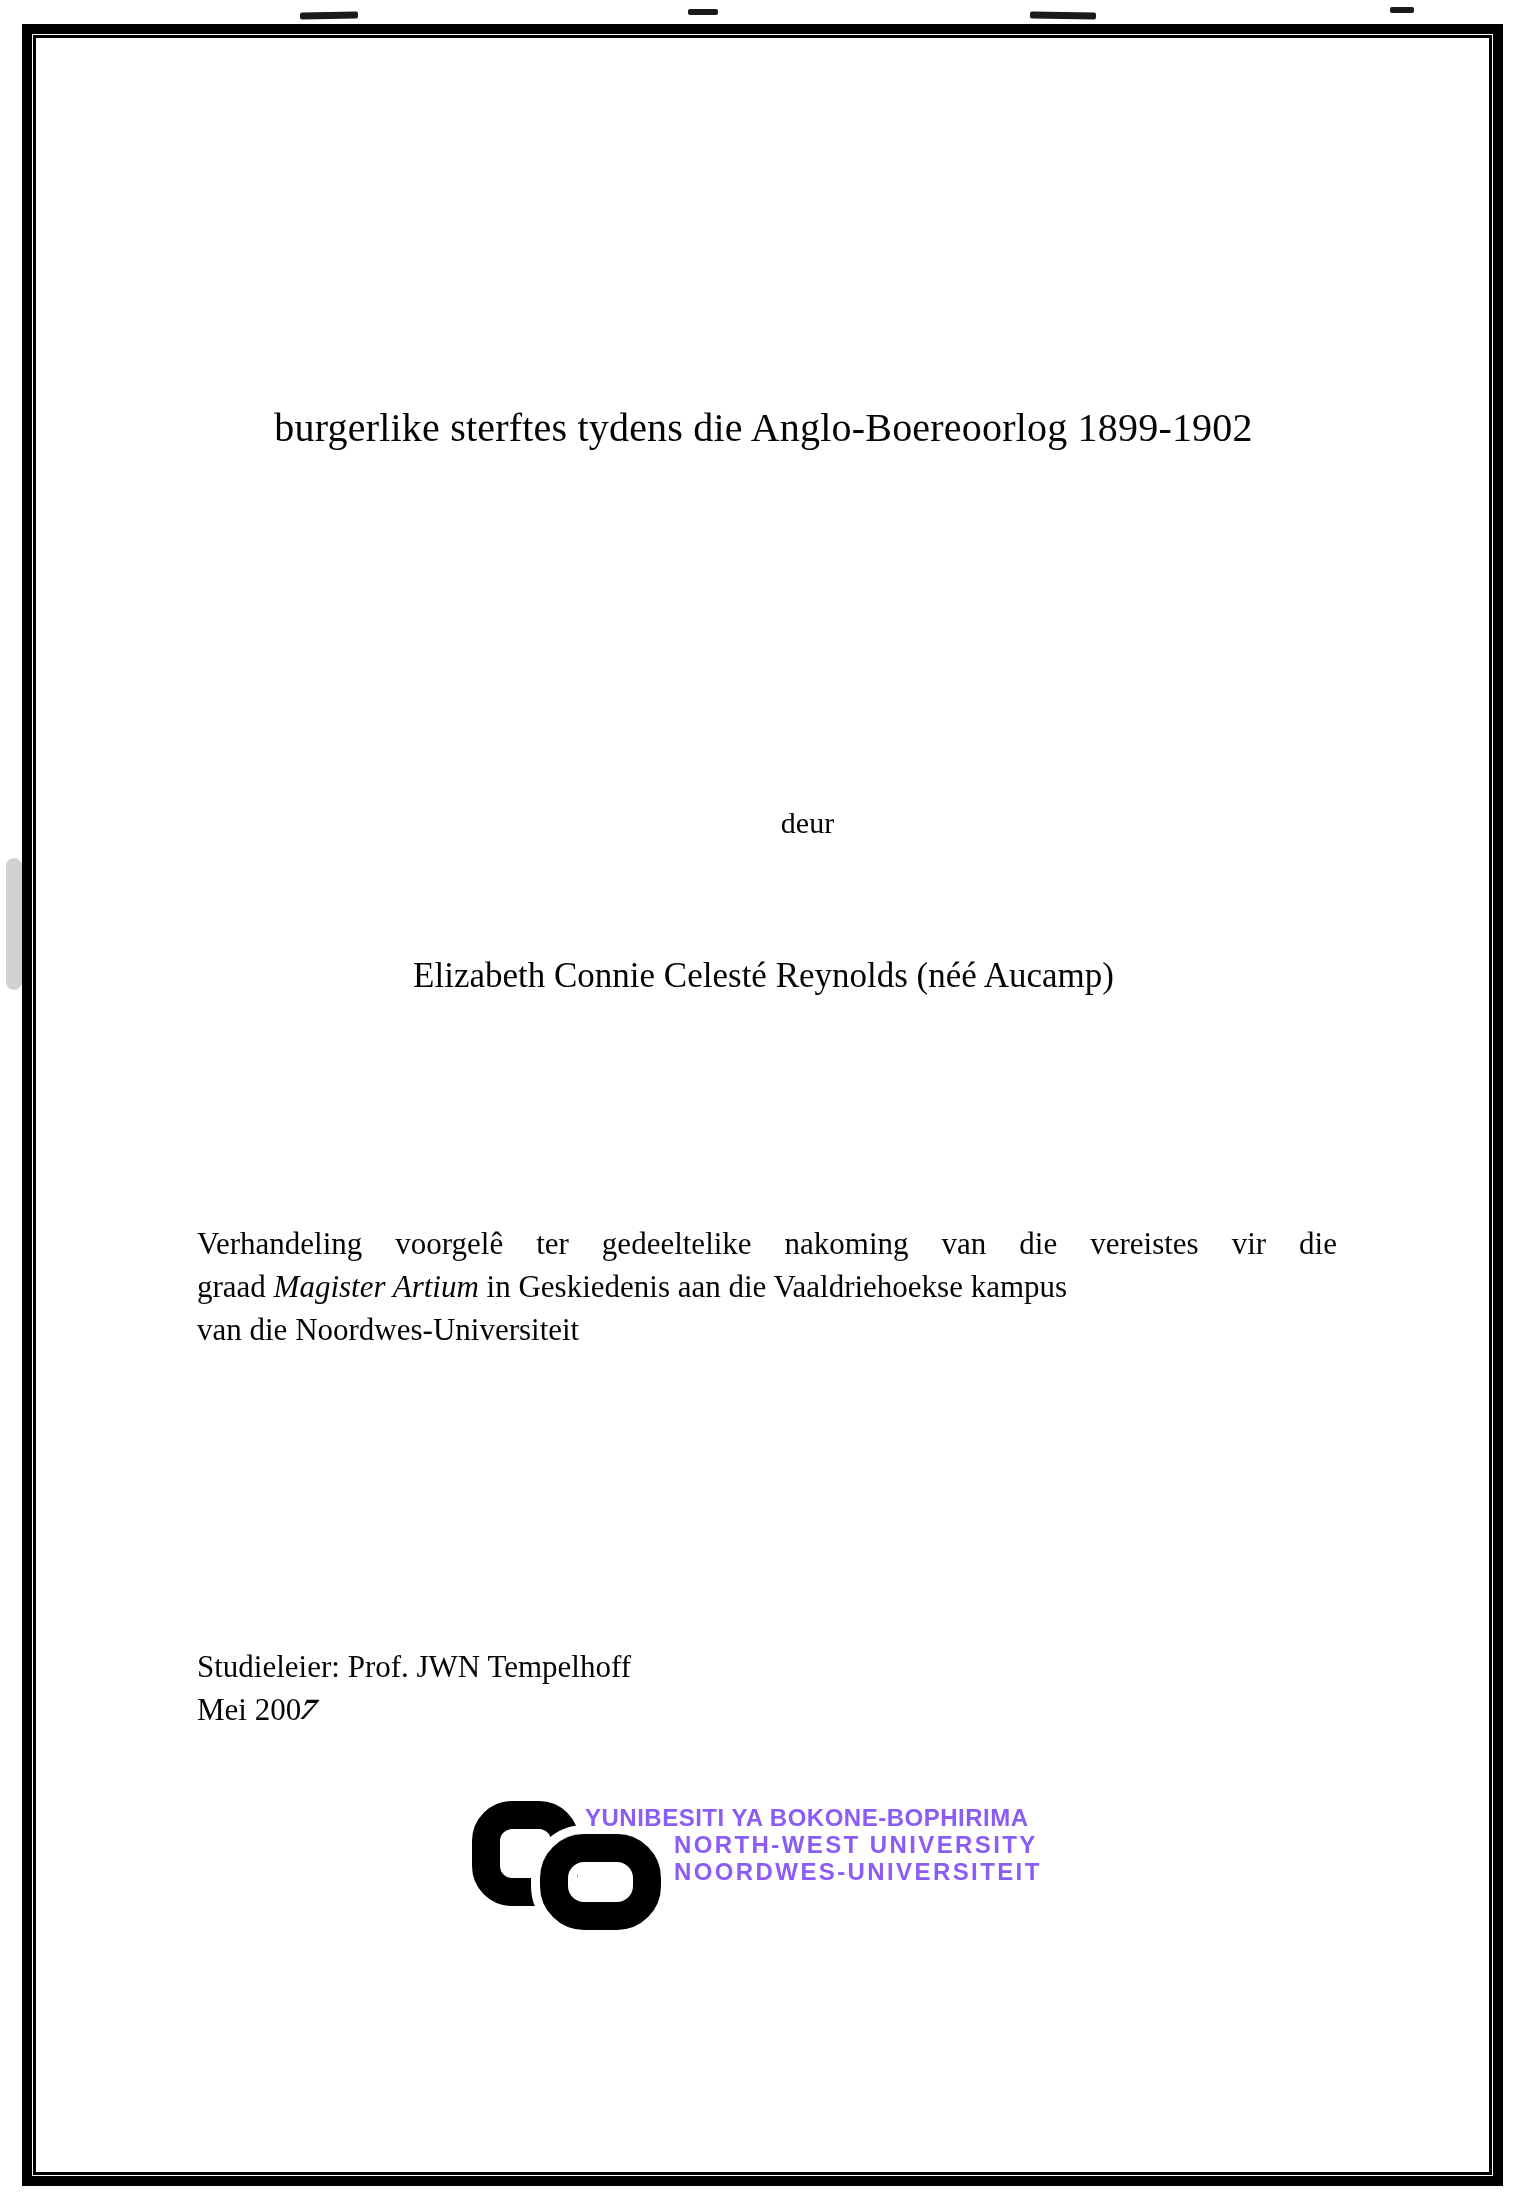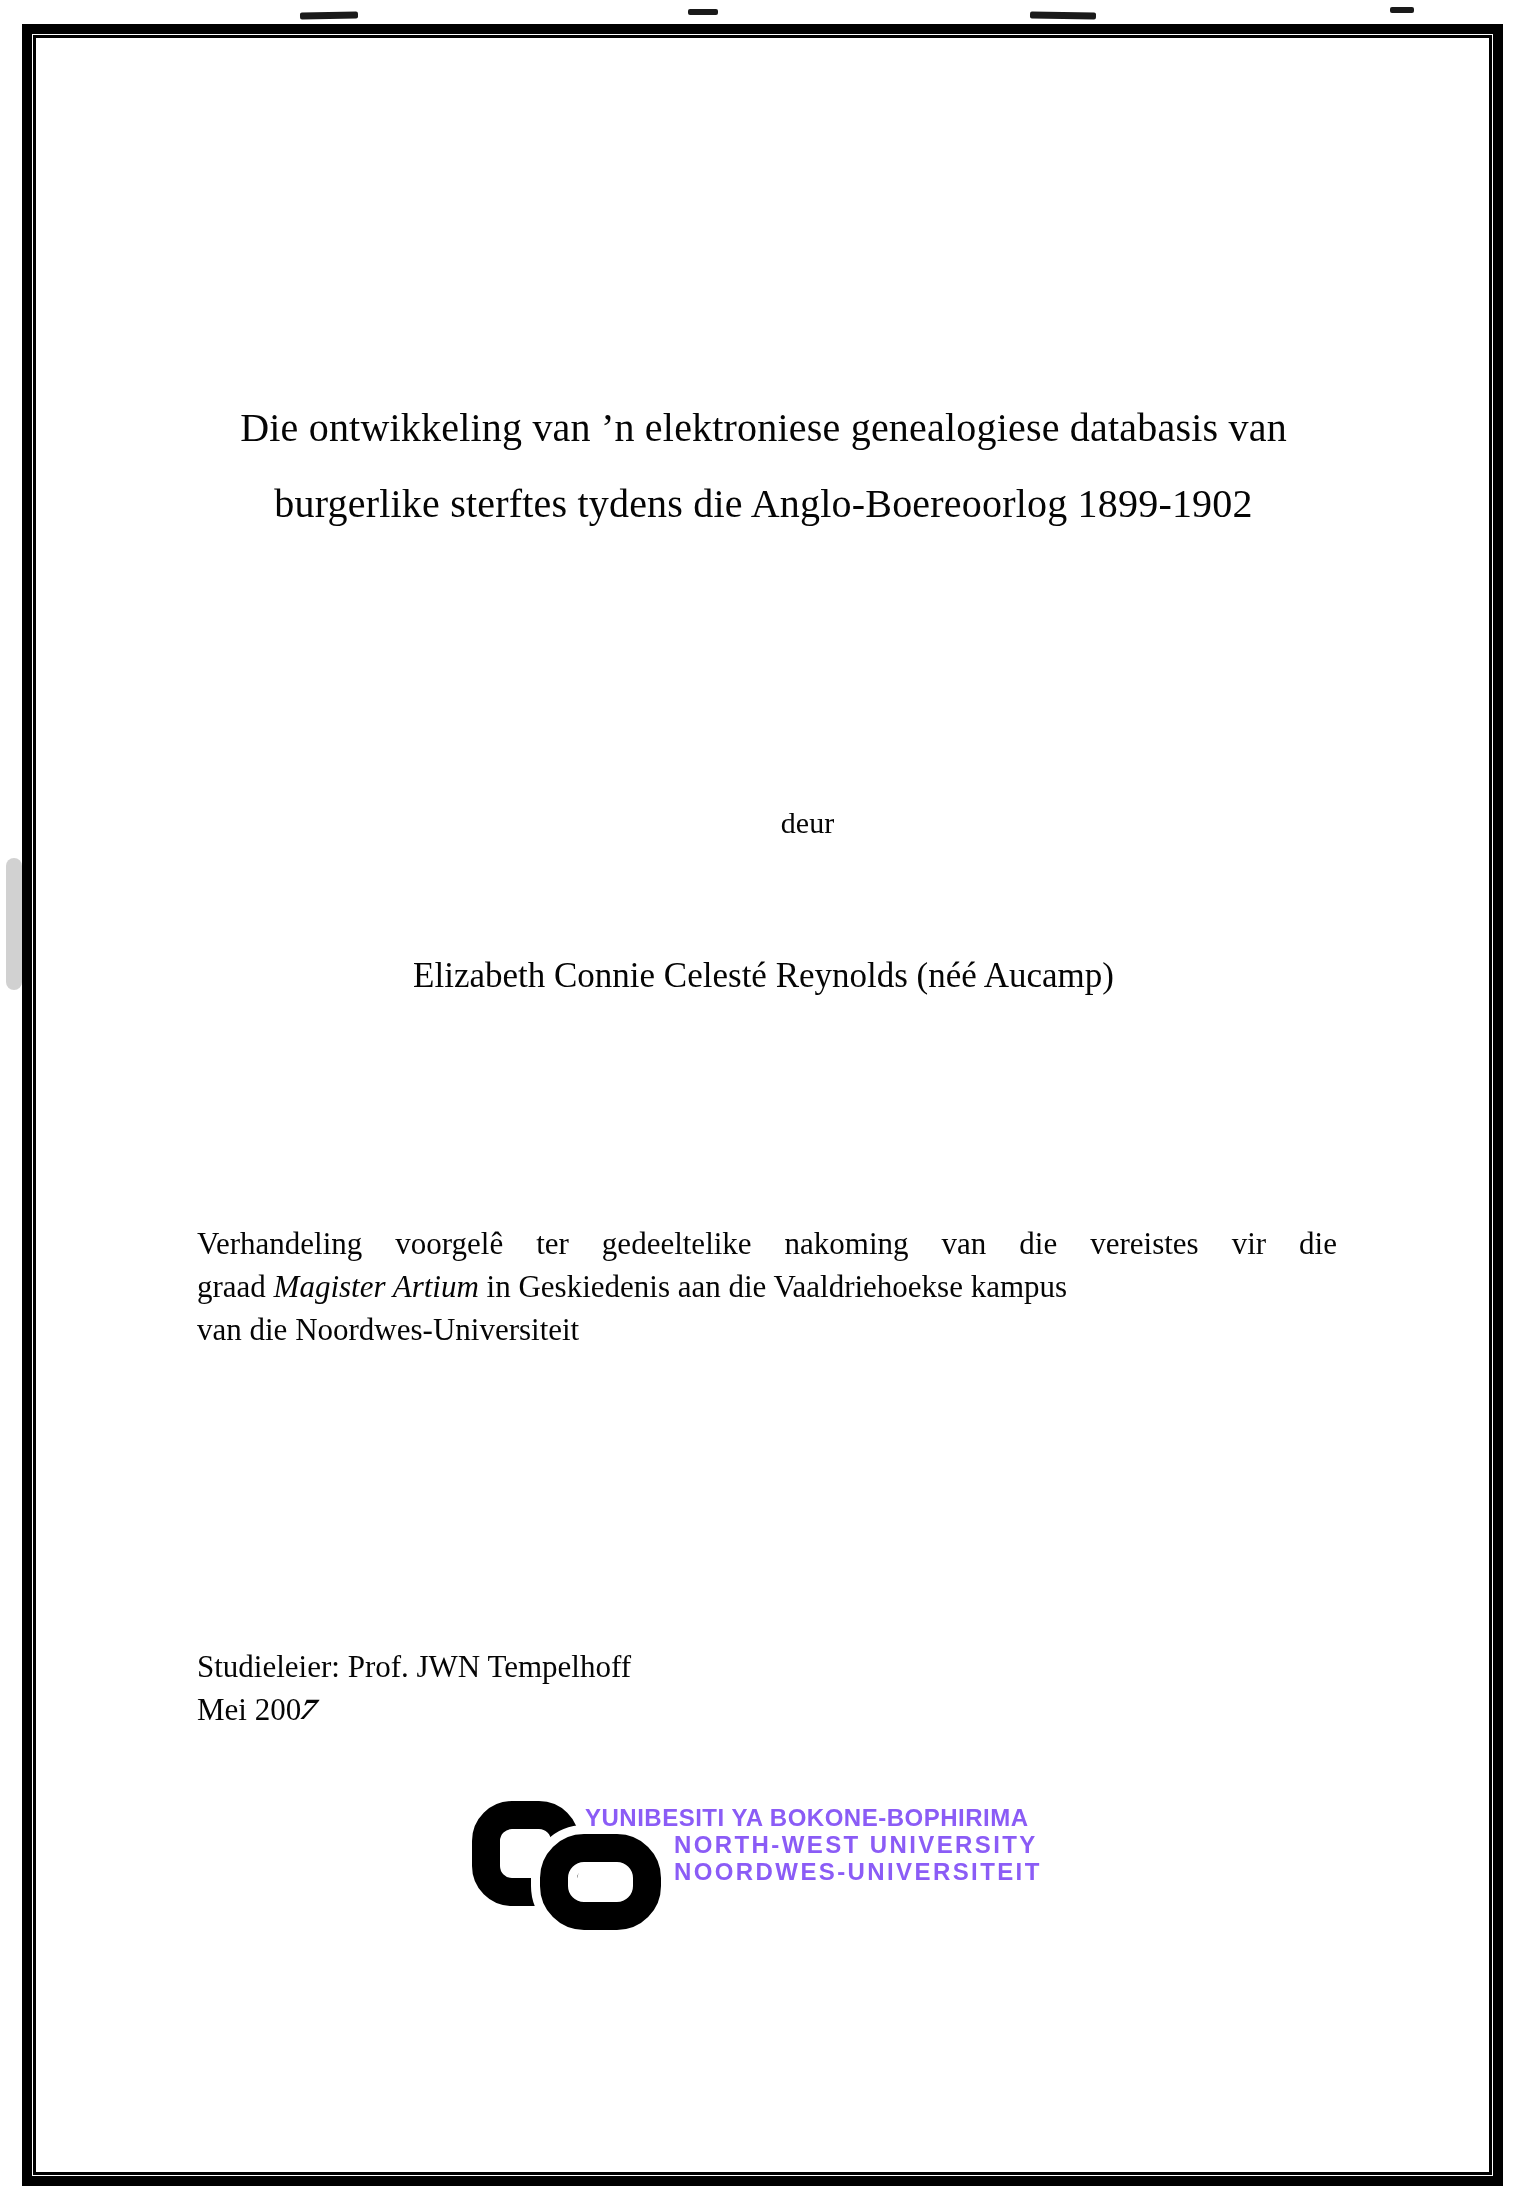--- a/index.html
+++ b/index.html
@@ -78,21 +78,20 @@
   <div class="frame-inner"></div>
 </div>
 
 <div class="speck" style="left:300px; top:12px; width:58px; height:7px; transform:rotate(-1deg);"></div>
 <div class="speck" style="left:688px; top:9px; width:30px; height:6px;"></div>
 <div class="speck" style="left:1030px; top:12px; width:66px; height:7px; transform:rotate(1deg);"></div>
 <div class="speck" style="left:1390px; top:7px; width:24px; height:6px;"></div>
 <div class="smudge"></div>
 
 <div class="abs centered title">
-  <div>Die ontwikkeling van ’n elektroniese genealogiese databasis van</div>
   <div>burgerlike sterftes tydens die Anglo-Boereoorlog 1899-1902</div>
 </div>
 
 <div class="abs centered byline">deur</div>
 
 <div class="abs centered author">Elizabeth Connie Celesté Reynolds (néé Aucamp)</div>
 
 <div class="abs submission">
   <div class="justified">Verhandeling voorgelê ter gedeeltelike nakoming van die vereistes vir die</div>
   <div><span>graad </span><span class="italic">Magister Artium</span><span> in Geskiedenis aan die Vaaldriehoekse kampus</span></div>

